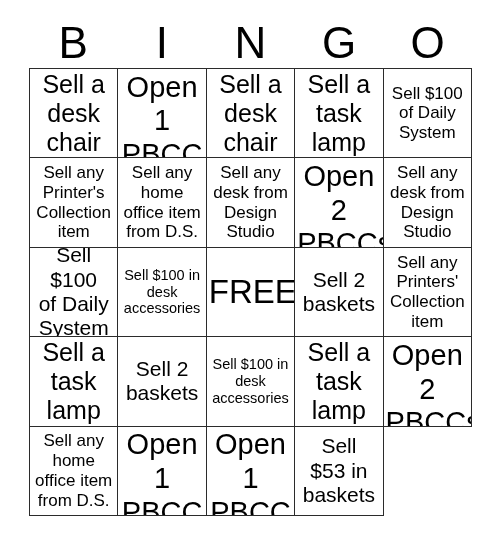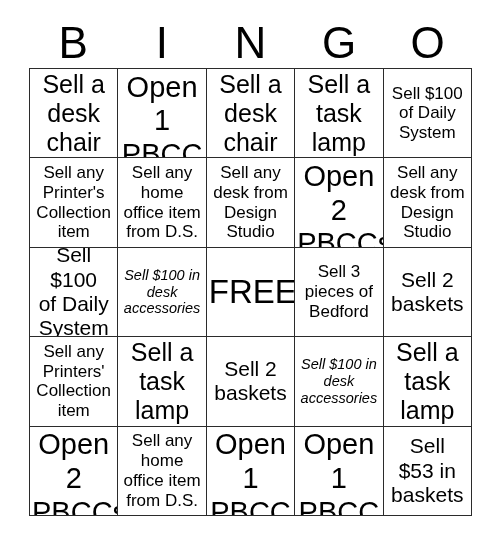--- a/index.html
+++ b/index.html
@@ -75,21 +75,21 @@
     width: 100%;
     line-height: 1.16;
     white-space: pre-line;
   }
 
   
   .fs-xl   { font-size: 29px; margin-top: 16px; }
   .fs-lg   { font-size: 25px; }
   .fs-md   { font-size: 21px; }
   .fs-sm   { font-size: 17px; }
-  .fs-xs   { font-size: 14.5px; font-style: italic; }
+  .fs-xs   { font-size: 14.5px; }
   .fs-free { font-size: 33px; }
 </style>
 </head>
 <body>
 
 <div id="card">
 
   <div id="header-row">
       <div class="header-letter">B</div>
       <div class="header-letter">I</div>
@@ -158,25 +158,20 @@
       </div>
       <div class="cell">
         <span class="cell-text fs-xs">Sell $100 in
 desk
 accessories</span>
       </div>
       <div class="cell">
         <span class="cell-text fs-free">FREE!</span>
       </div>
       <div class="cell">
-        <span class="cell-text fs-sm">Sell 3
-pieces of
-Bedford</span>
-      </div>
-      <div class="cell">
         <span class="cell-text fs-md">Sell 2
 baskets</span>
       </div>
       <div class="cell">
         <span class="cell-text fs-sm">Sell any
 Printers'
 Collection
 item</span>
       </div>
       <div class="cell">

